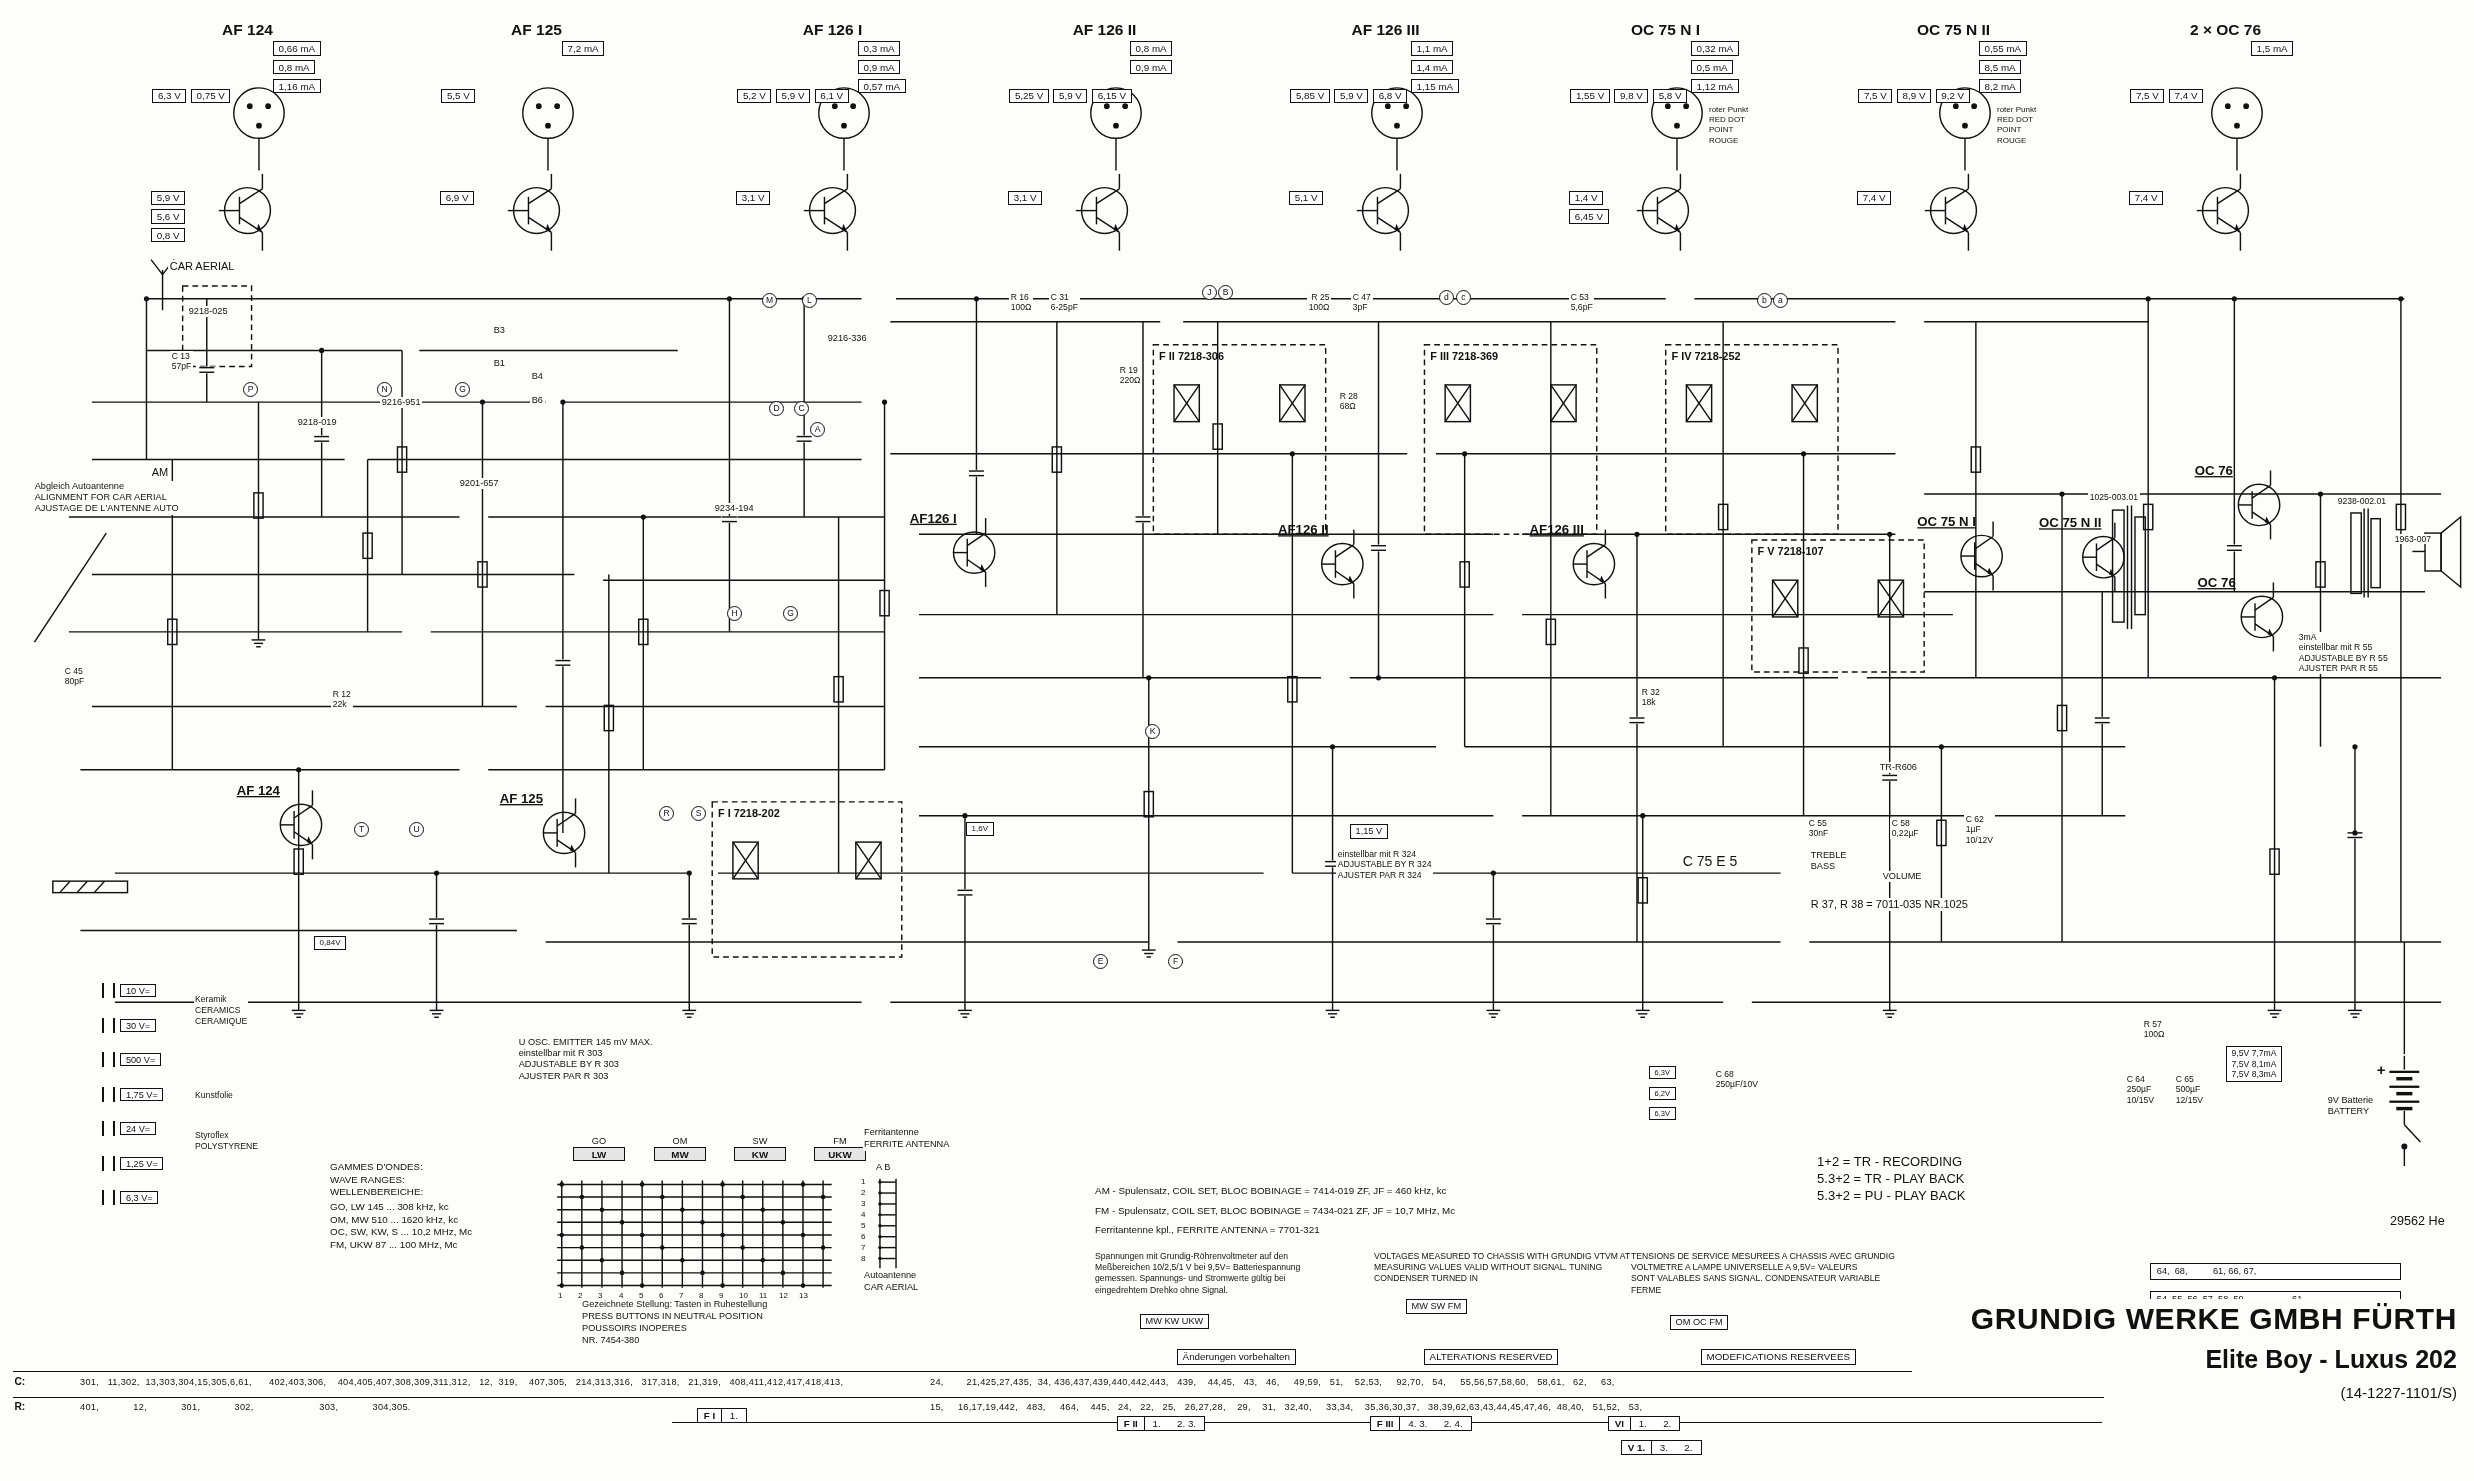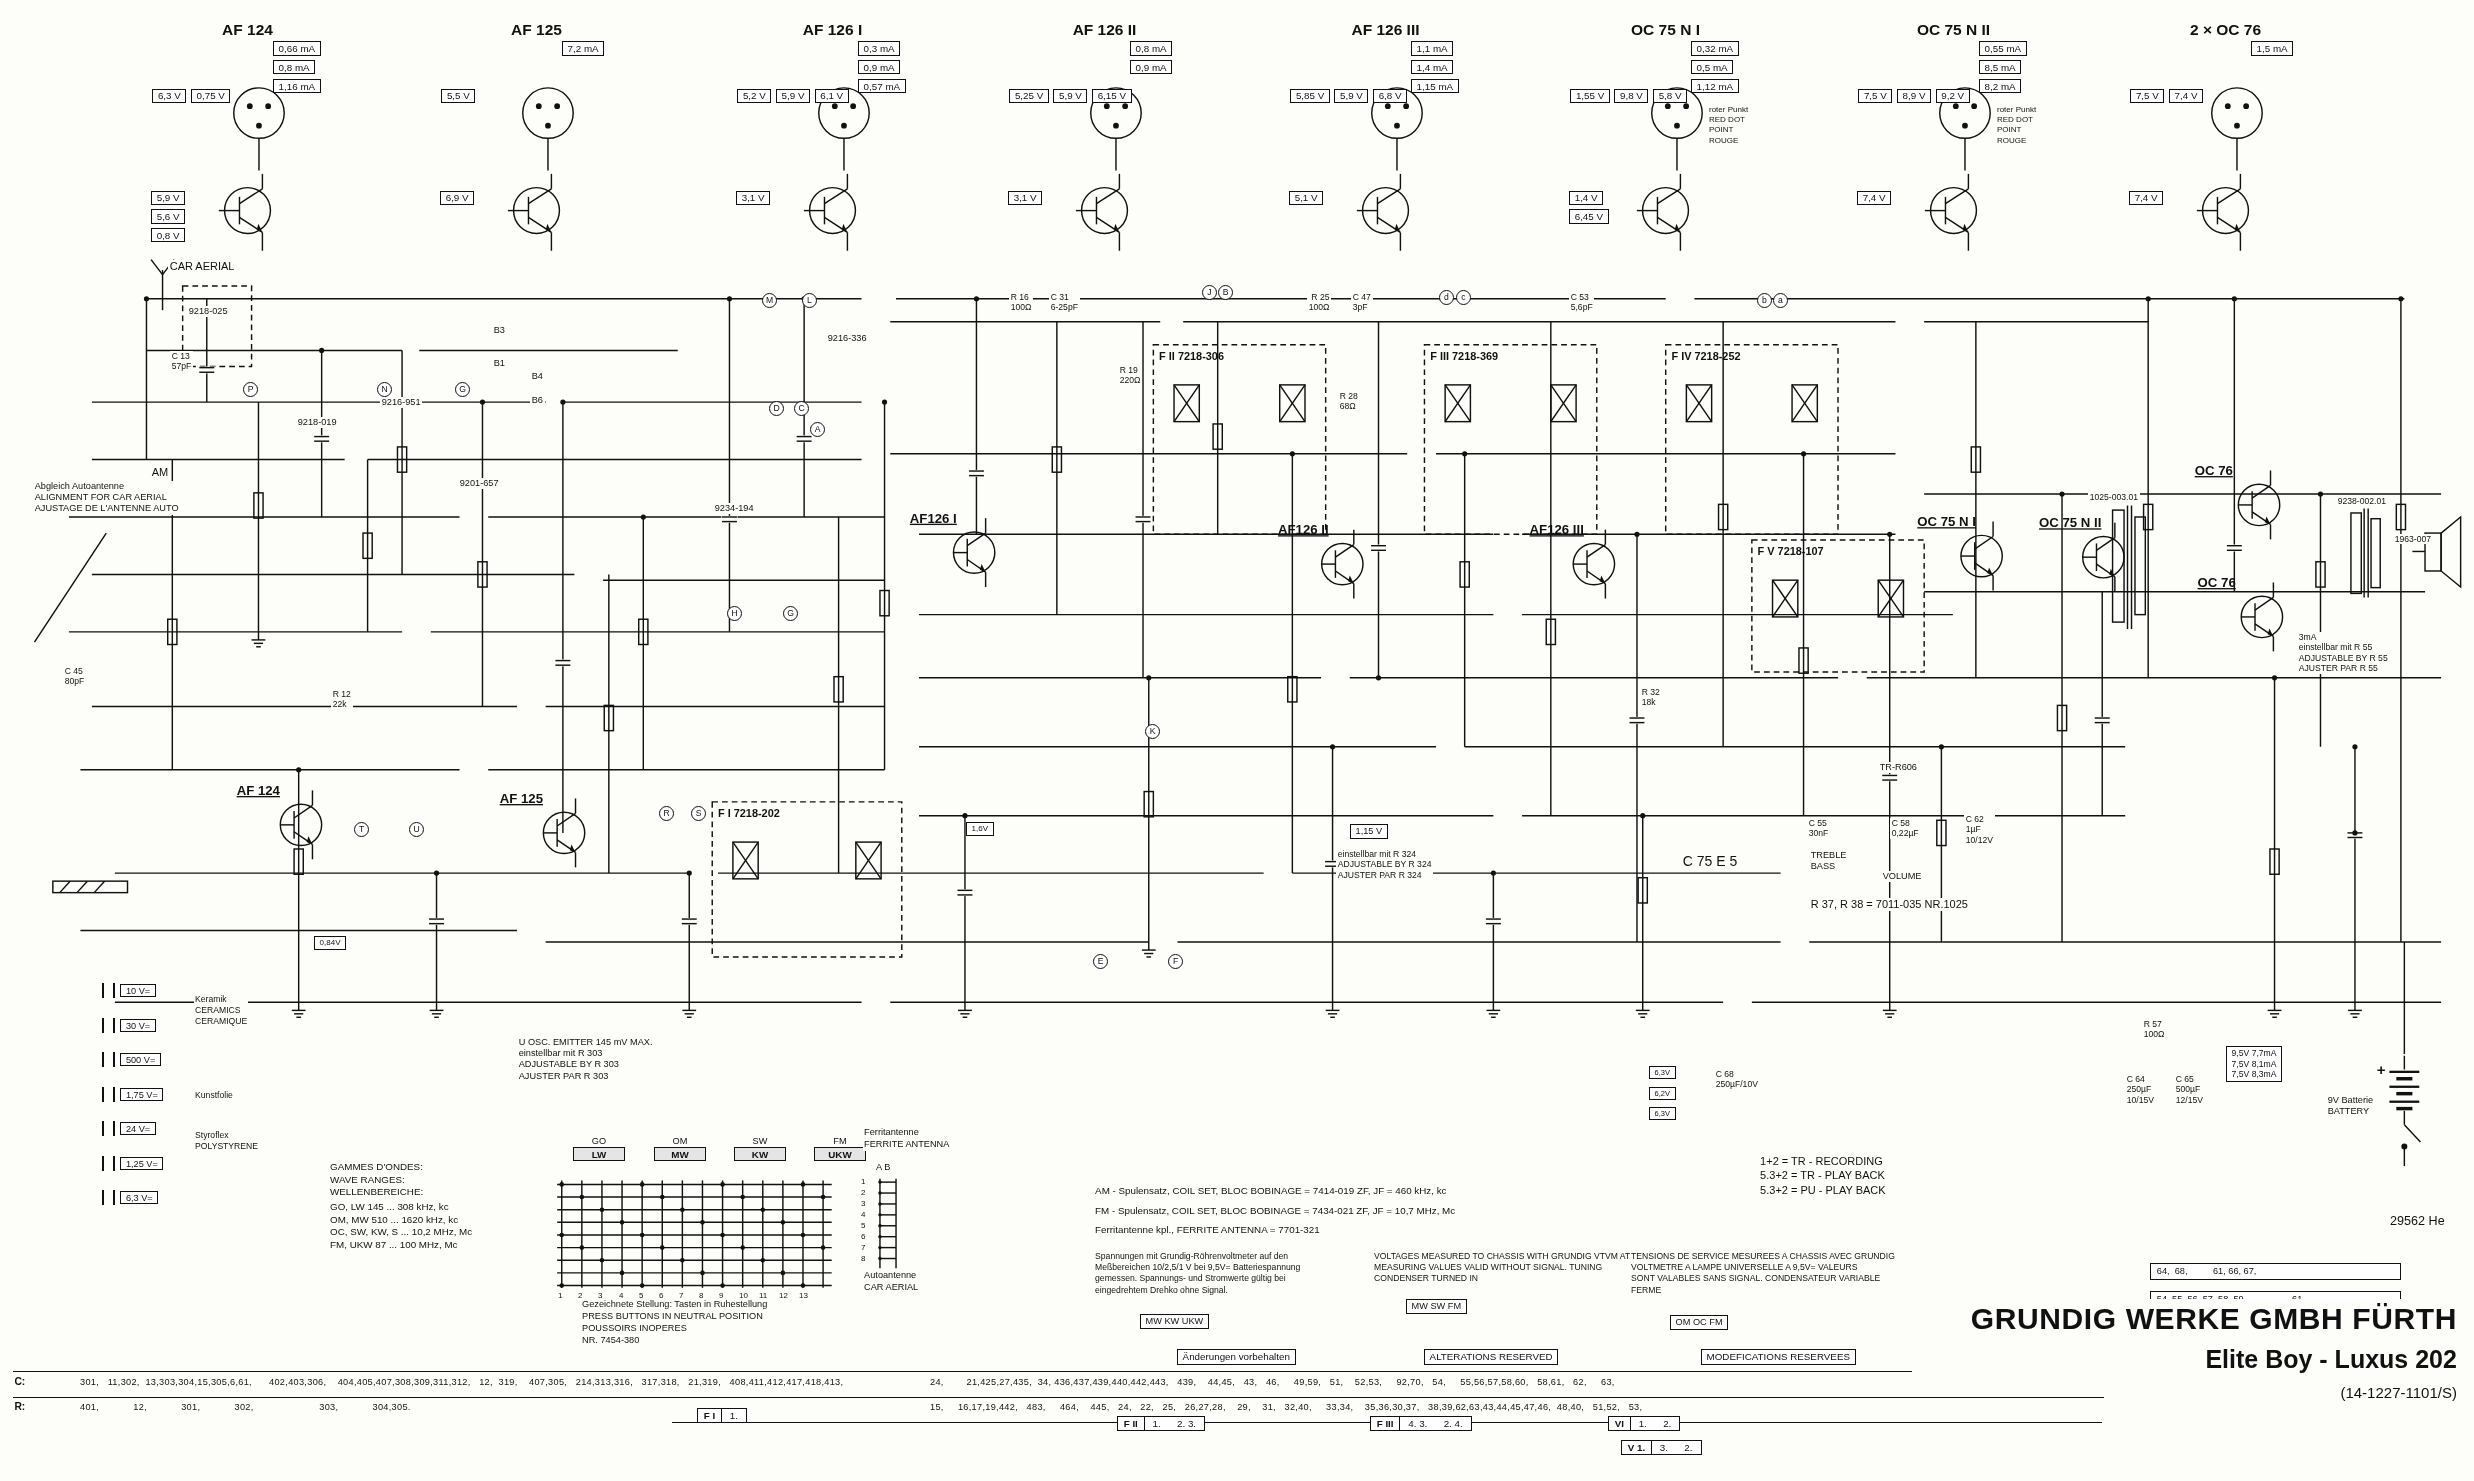--- a/index.html
+++ b/index.html
@@ -1076,21 +1076,21 @@
   <div class="ann bx" style="left:1140px;top:1314px;font-size:9.2px">MW   KW   UKW</div>
   <div class="note" style="left:1373px;top:1251px;font-size:8.6px">VOLTAGES MEASURED TO CHASSIS WITH GRUNDIG VTVM AT 9,5V=
 MEASURING VALUES VALID WITHOUT SIGNAL. TUNING
 CONDENSER TURNED IN</div>
   <div class="ann bx" style="left:1406px;top:1299px;font-size:9.2px">MW   SW   FM</div>
   <div class="note" style="left:1630px;top:1251px;font-size:8.6px">TENSIONS DE SERVICE MESUREES A CHASSIS AVEC GRUNDIG
 VOLTMETRE A LAMPE UNIVERSELLE A 9,5V= VALEURS
 SONT VALABLES SANS SIGNAL. CONDENSATEUR VARIABLE
 FERME</div>
   <div class="ann bx" style="left:1670px;top:1315px;font-size:9.2px">OM   OC   FM</div>
-  <div class="note" style="left:1759px;top:1154px;font-size:11px">1+2 = TR - RECORDING
+  <div class="note" style="left:1816px;top:1154px;font-size:13px">1+2 = TR - RECORDING
 5.3+2 = TR - PLAY BACK
 5.3+2 = PU - PLAY BACK</div>
 
   <div class="note" style="left:2389px;top:1213px;font-size:12.6px">29562 He</div>
   <div class="note" style="left:2149px;top:1251px;width:253px">
     <div class="rev-row">64,  68,          61, 66, 67,</div>
     <div class="rev-row">54, 55, 56, 57, 58, 59,                  61,</div>
   </div>
   <div class="note" style="left:1912px;top:1299px;width:546px;text-align:right;font-size:30px;font-weight:bold;letter-spacing:0.6px">GRUNDIG WERKE GMBH FÜRTH (BAY.)</div>
   <div class="note" style="left:2148px;top:1343px;width:310px;text-align:right;font-size:25px;font-weight:bold">Elite Boy - Luxus 202</div>

